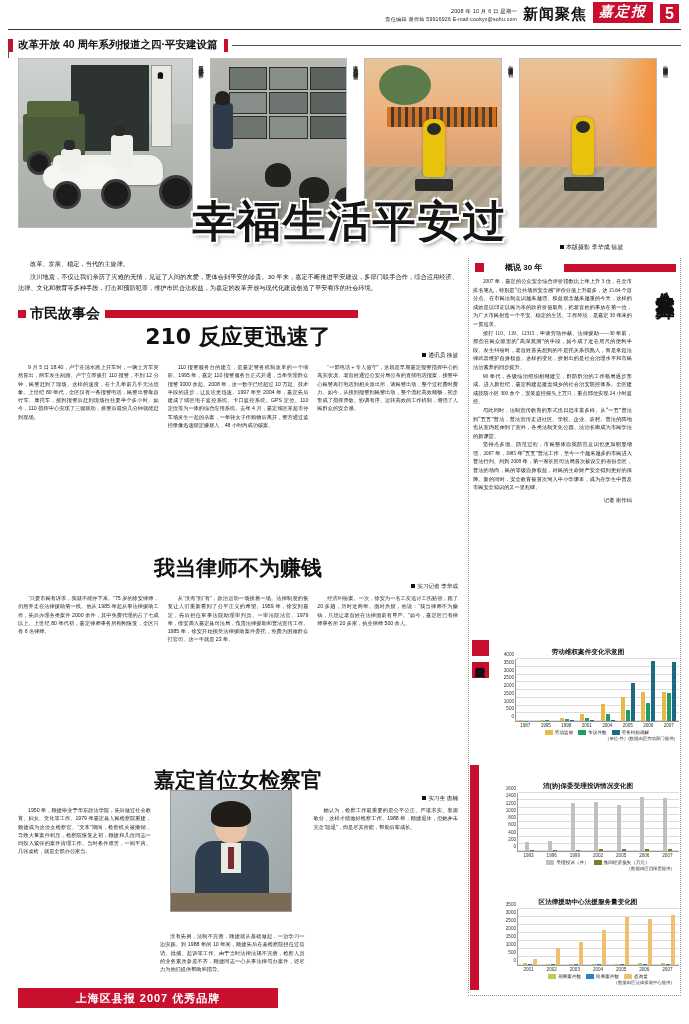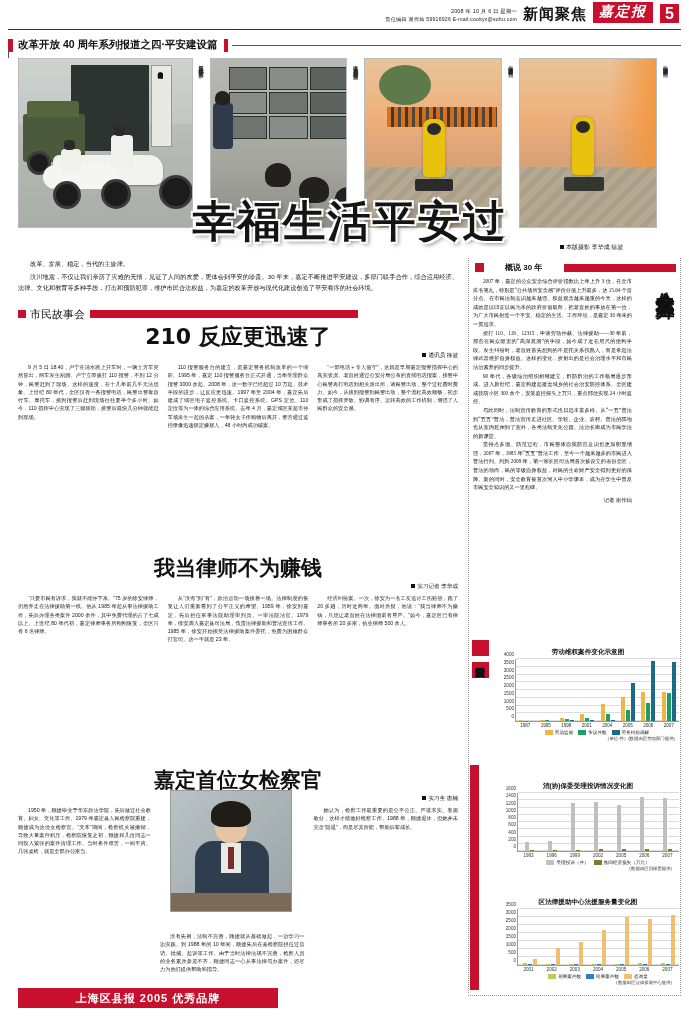--- a/index.html
+++ b/index.html
@@ -69,21 +69,21 @@
   .photocredit{position:absolute;left:560px;top:243px;font-size:6px;color:#111;}
   .photocredit .sq{display:inline-block;width:4px;height:4px;background:#111;margin-right:2px;}
 
   
   .lead{position:absolute;left:18px;top:258px;width:440px;font-size:6.2px;line-height:11.5px;color:#111;text-align:justify;}
   .lead p{margin:0 0 1px 0;text-indent:12px;}
 
   
   .sec-label{display:flex;align-items:center;height:12px;}
   .sec-label .sq{width:8px;height:8px;background:#c8102e;margin-right:4px;}
-  .sec-label .tx{font-size:11px;font-weight:normal;white-space:nowrap;}
+  .sec-label .tx{font-size:14px;font-weight:bold;white-space:nowrap;}
   .sec-label .bar{flex:1;height:8px;background:#c8102e;margin-left:5px;}
 
   .art-h{text-align:center;font-weight:bold;color:#111;font-family:"DejaVu Sans",sans-serif;}
 
   .cols3{display:flex;gap:9px;}
   .col{flex:1;font-size:5.2px;line-height:8.3px;text-align:justify;color:#1a1a1a;}
   .col p{margin:0;text-indent:10px;}
   .byline{text-align:right;font-size:5.6px;margin:2px 0 3px 0;}
   .byline .sq{display:inline-block;width:4px;height:4px;background:#111;margin-right:2px;}
 
@@ -590,17 +590,17 @@
             <span>咨询量</span>
           </div>
         </div>
     </div>
     <div class="src">（数据由区法律援助中心提供）</div>
   </div>
 
   <div class="redstripe"></div>
 
   <div class="footer">
-    <span>上海区县报 2005 优秀品牌</span>
+    <span>上海区县报 2007 优秀品牌</span>
   </div>
   <div class="footdots"></div>
 
 </div>
 
 </body></html>

